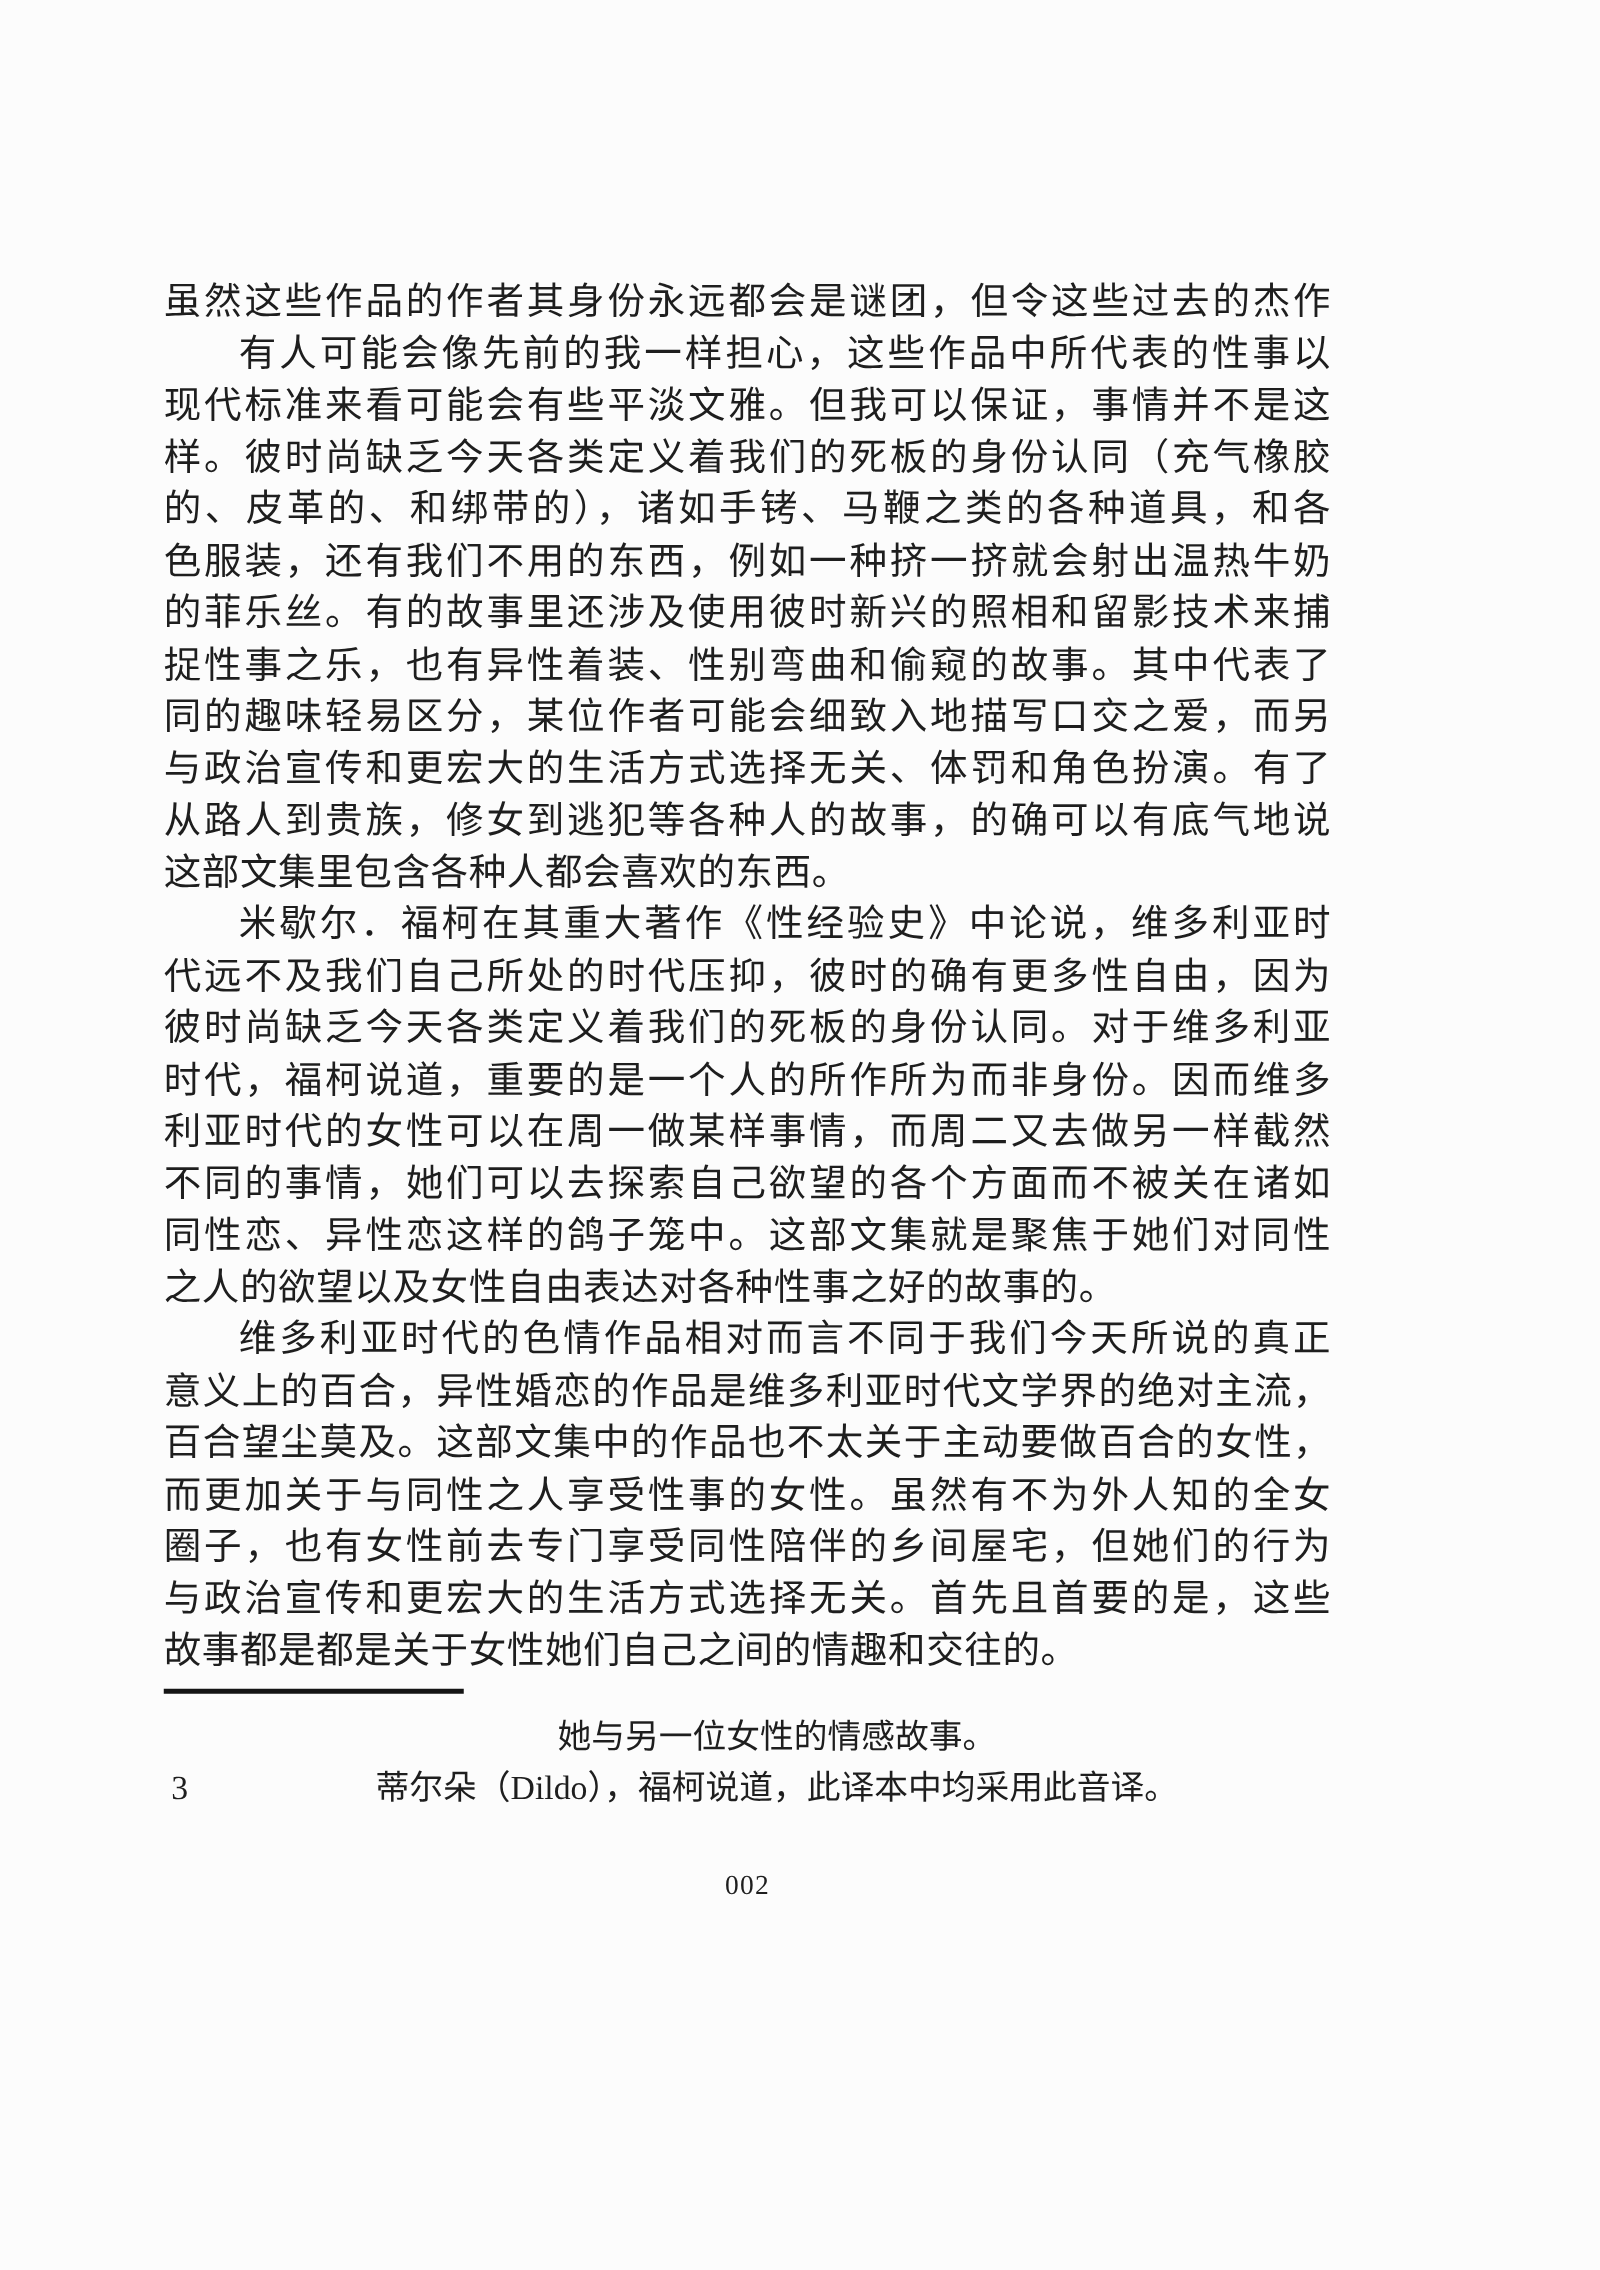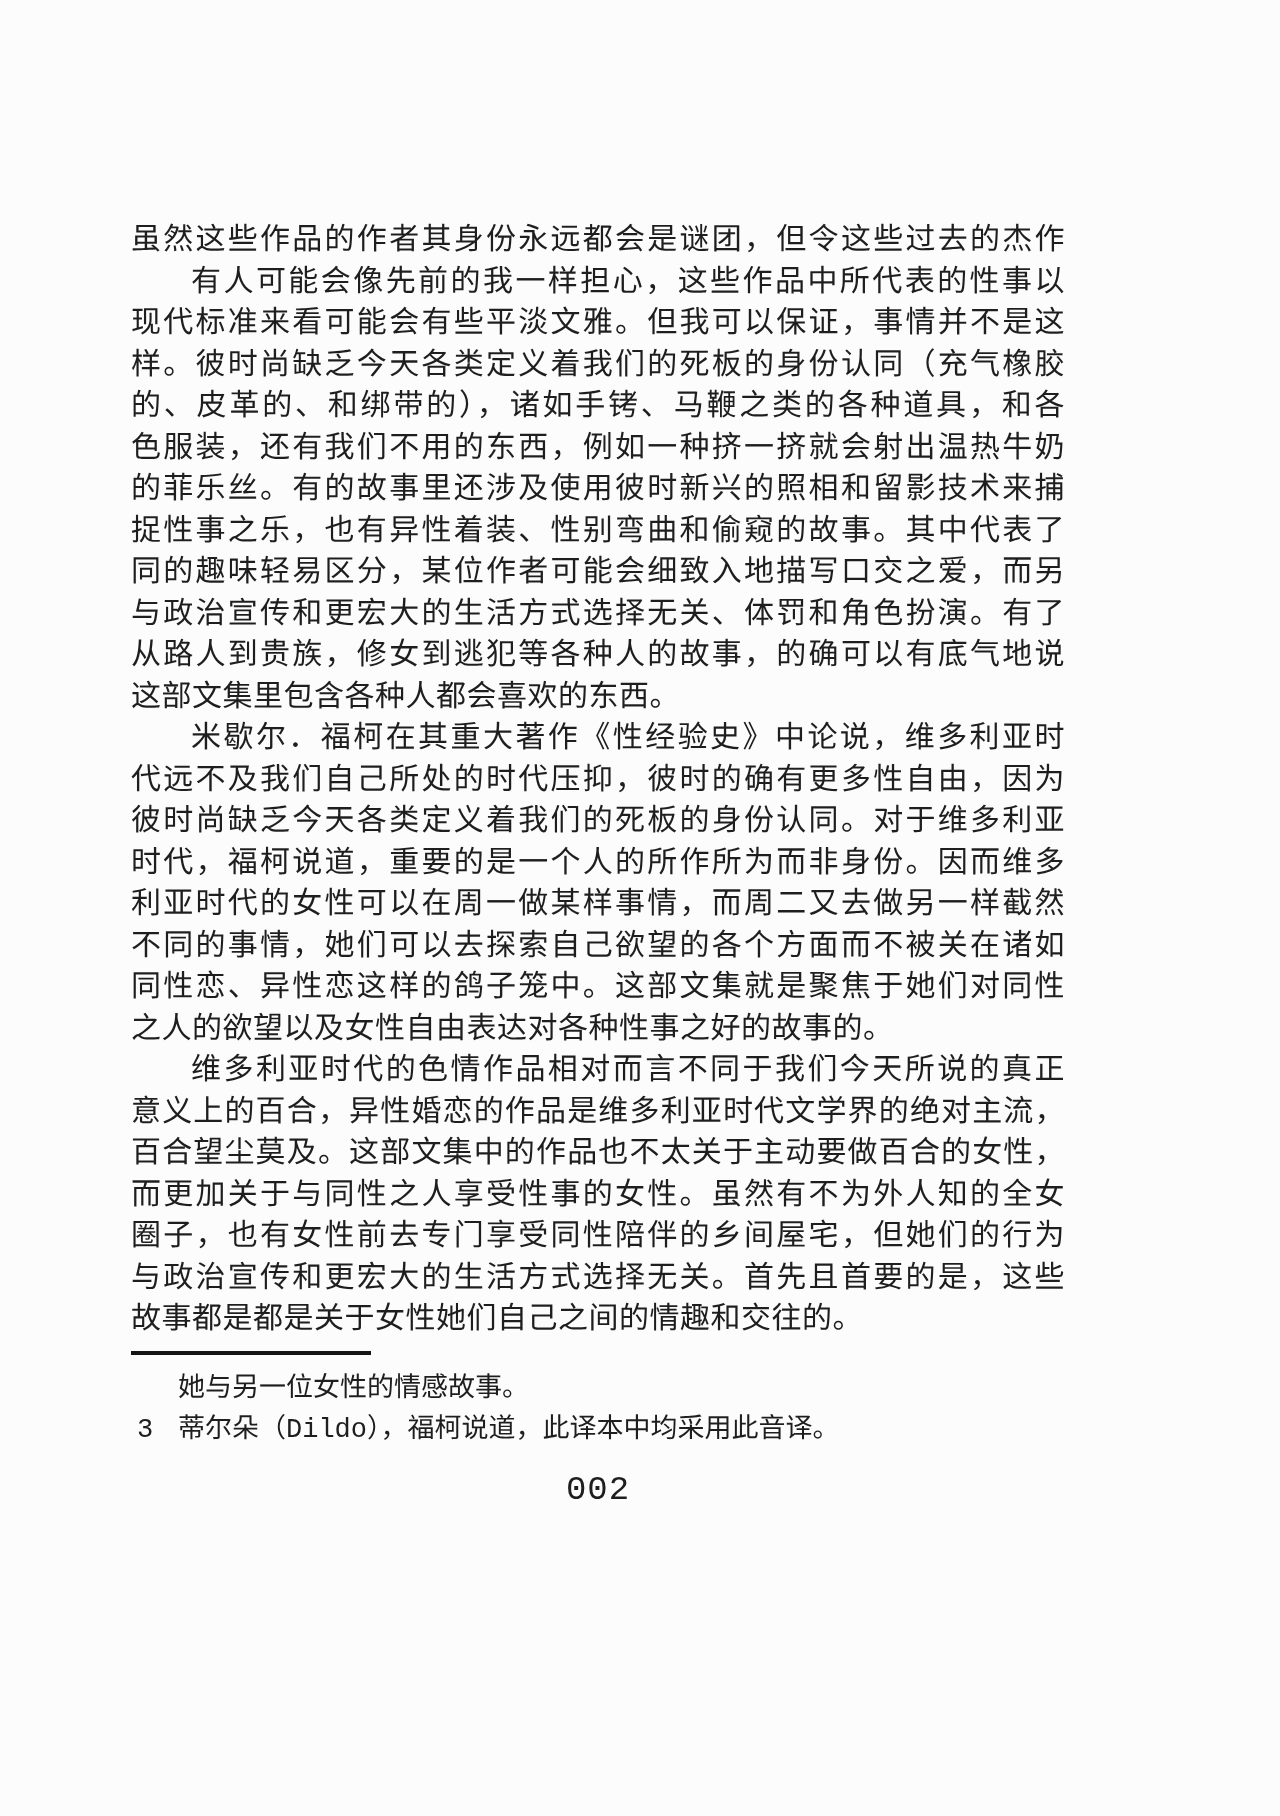--- a/index.html
+++ b/index.html
@@ -4,21 +4,21 @@
 <style>
   html, body {
     margin: 0;
     padding: 0;
   }
   .page {
     position: relative;
     width: 1280px;
     height: 1816px;
     background: #fcfcfc;
-    font-family: Liberation Mono, monospace;
+    font-family: Liberation Serif, serif;
     color: #1e1e1e;
     overflow: hidden;
   }
   .text-column {
     position: absolute;
     left: 131px;
     top: 221px;
     width: 934px;
   }
   .paragraph {
@@ -50,30 +50,30 @@
     margin-top: 9px;
   }
   .footnotes {
     margin-top: 14px;
   }
   .footnote-line {
     position: relative;
     font-size: 27px;
     line-height: 41px;
     padding-left: 47px;
-    text-align: left;
+    text-align: center;
   }
   .footnote-num {
     position: absolute;
     left: 6px;
     top: 0;
   }
   .page-number {
-    margin-top: 20px;
-    font-size: 34px;
+    margin-top: 44px;
+    font-size: 22px;
     text-align: center;
     letter-spacing: 1px;
   }
 </style>
 </head>
 <body>
 
 <div class="page">
   <div class="text-column">
 

